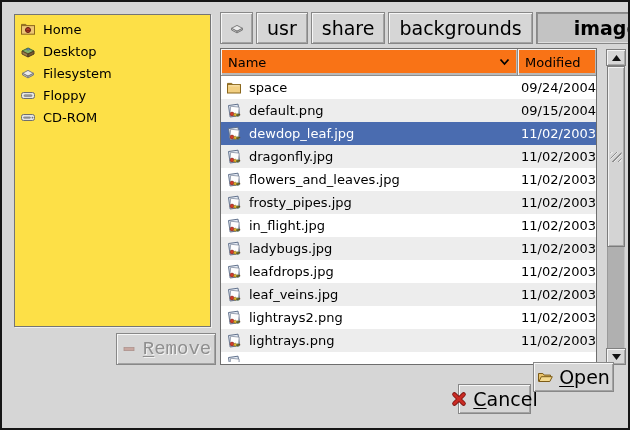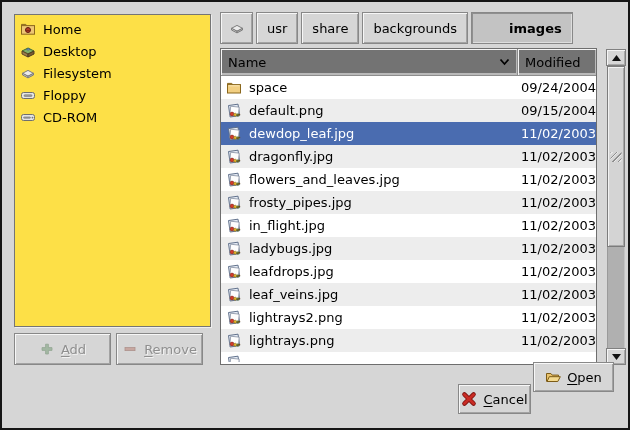--- a/index.html
+++ b/index.html
@@ -7,54 +7,54 @@
     box-sizing:border-box;position:relative;width:630px;height:430px;
     border:2px solid #161616;background:var(--dialog-bg,#d6d6d6);
     font-family:"DejaVu Sans","Liberation Sans",sans-serif;font-size:13px;color:#000;
     overflow:hidden;
   }
   
   .gtk-btn{
     box-sizing:border-box;display:flex;align-items:center;justify-content:center;gap:6px;
     background:#d6d6d6;border:1px solid #888;
     box-shadow:inset 1px 1px 0 #f7f7f7, inset -1px -1px 0 #a3a3a3;
-    font-family:inherit;font-size:13px;color:#000;padding:0 10px;cursor:default;
+    font-family:inherit;font-size:19px;color:#000;padding:0 10px;cursor:default;
   }
   .gtk-btn.active{
     background:#c3c3c3;font-weight:bold;
     box-shadow:inset 1px 1px 0 #8f8f8f, inset -1px -1px 0 #dedede;
     padding-left:37px;
   }
   .gtk-btn.disabled{color:#8f8f8f;text-shadow:1px 1px 0 #f2f2f2;}
   .gtk-btn.disabled .icon{opacity:.55;}
   .btn-label u{text-underline-offset:2px;}
   .sunken{
     box-sizing:border-box;background:#fde047;border:1px solid #757575;
     box-shadow:1px 1px 0 #efefef;
   }
   .icon{display:inline-flex;width:16px;height:16px;align-items:center;justify-content:center;flex:none;}
   .icon svg{display:block;}
   
   .places{position:absolute;left:12px;top:12px;width:197px;height:313px;padding:3px 2px;overflow:hidden;}
   .place-item{display:flex;align-items:center;gap:7px;height:22px;padding-left:3px;white-space:nowrap;}
   
   .add-btn{position:absolute;left:12px;top:331px;width:97px;height:32px;}
-  .remove-btn{position:absolute;left:114px;top:331px;width:87px;height:32px;}
+  .remove-btn{position:absolute;left:114px;top:331px;width:100px;height:32px;font-family:Liberation Mono, monospace;}
   
   .path-bar{position:absolute;left:218px;top:10px;height:32px;display:flex;gap:3px;}
   .path-root{width:33px;height:32px;padding:0;}
   .path-btn{height:32px;}
   
   .list-frame{
     position:absolute;left:218px;top:46px;width:377px;height:317px;
     box-sizing:border-box;background:#fff;border:1px solid #6e6e6e;overflow:hidden;
   }
   .list-header{display:flex;height:27px;}
   .col-header{
-    box-sizing:border-box;display:flex;align-items:center;background:#737373;
+    box-sizing:border-box;display:flex;align-items:center;background:#f97316;
     border-right:1px solid #8d8d8d;border-bottom:1px solid #8d8d8d;
     box-shadow:inset 1px 1px 0 #f5f5f5, inset -1px -2px 0 #b9b9b9;
     padding-left:7px;white-space:nowrap;
   }
   .col-name{width:297px;}
   .col-mod{flex:1;border-right:none;}
   .sort-spacer{flex:1;}
   .sort-icon{margin-right:7px;width:11px;height:8px;}
   .file-rows{overflow:hidden;height:286px;}
   .file-row{display:flex;align-items:center;height:23px;background:#fff;}
@@ -144,28 +144,20 @@
           <svg width="16" height="16" viewBox="0 0 16 16">
             <rect x="1.5" y="5.5" width="13" height="6" rx="2" fill="#e4e4e4" stroke="#6f6f6f"></rect>
             <rect x="3.5" y="7.9" width="7" height="1.4" rx=".7" fill="#9a9a9a" stroke="#6f6f6f" stroke-width=".5"></rect>
             <circle cx="12.5" cy="8.6" r=".9" fill="#777"></circle>
           </svg>
         </span>
         <span>CD-ROM</span>
       </div>
     </div>
 
-  <button class="gtk-btn disabled add-btn">
-    <span class="icon">
-        <svg width="16" height="16" viewBox="0 0 16 16">
-          <path d="M6.6 3.2h2.8v3.4H13v2.8H9.4V13H6.6V9.4H3V6.6h3.6z" fill="#7a9f7a" stroke="#5d805d" stroke-width=".8"></path>
-        </svg>
-      </span>
-  <span class="btn-label"><u>A</u>dd</span>
-    </button>
   <button class="gtk-btn disabled remove-btn">
     <span class="icon">
         <svg width="16" height="16" viewBox="0 0 16 16">
           <rect x="3" y="6.6" width="10" height="3" fill="#bb8175" stroke="#8d5a50" stroke-width=".8"></rect>
         </svg>
       </span>
   <span class="btn-label"><u>R</u>emove</span>
     </button>
 
   <div class="path-bar">

